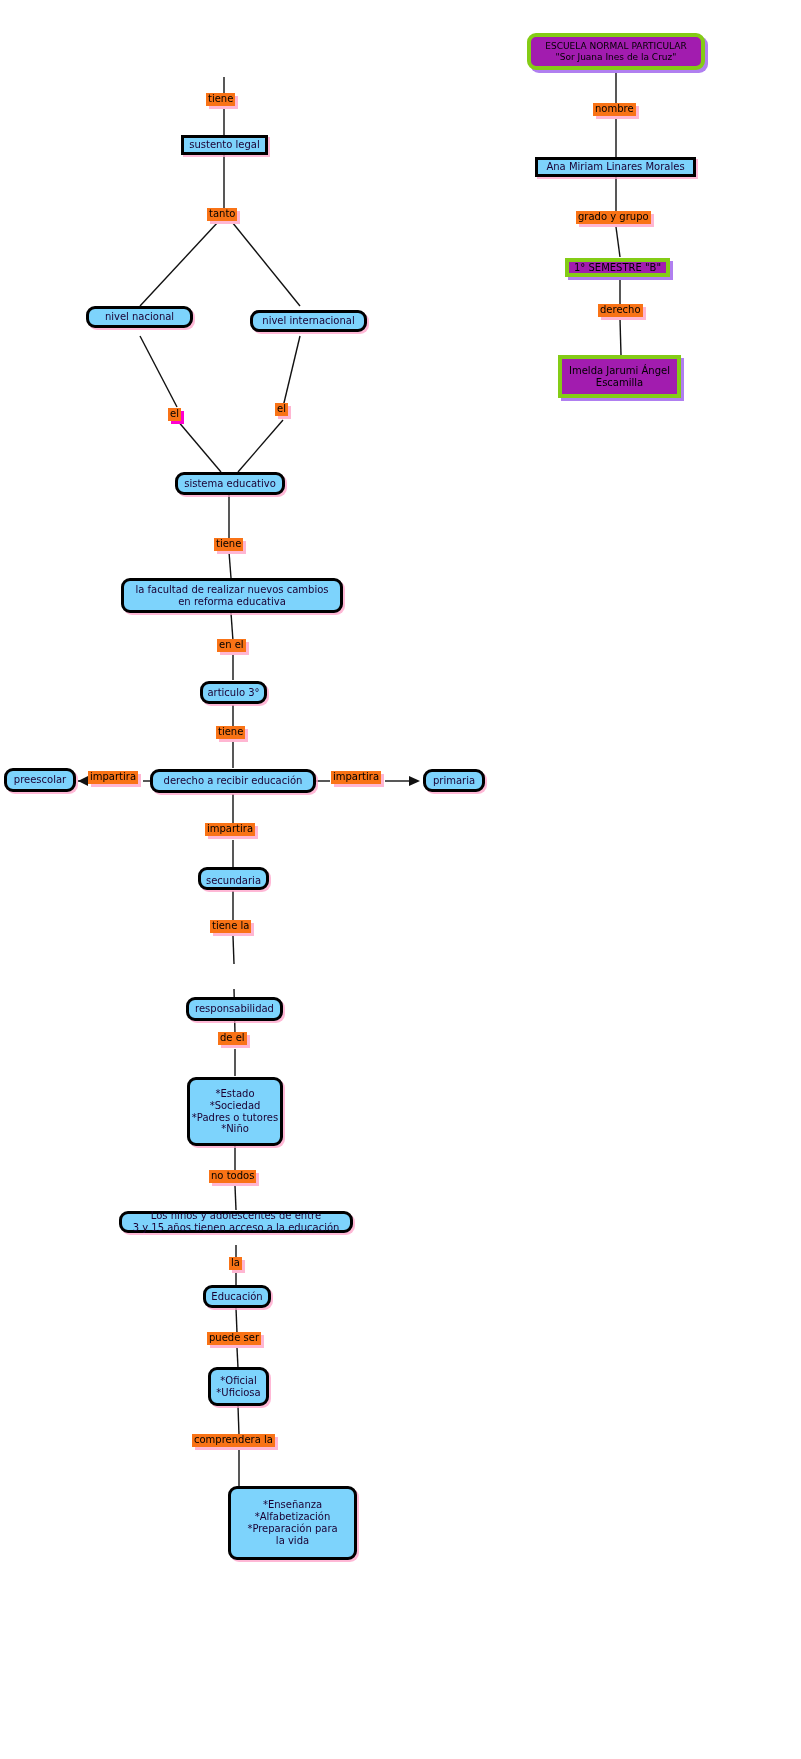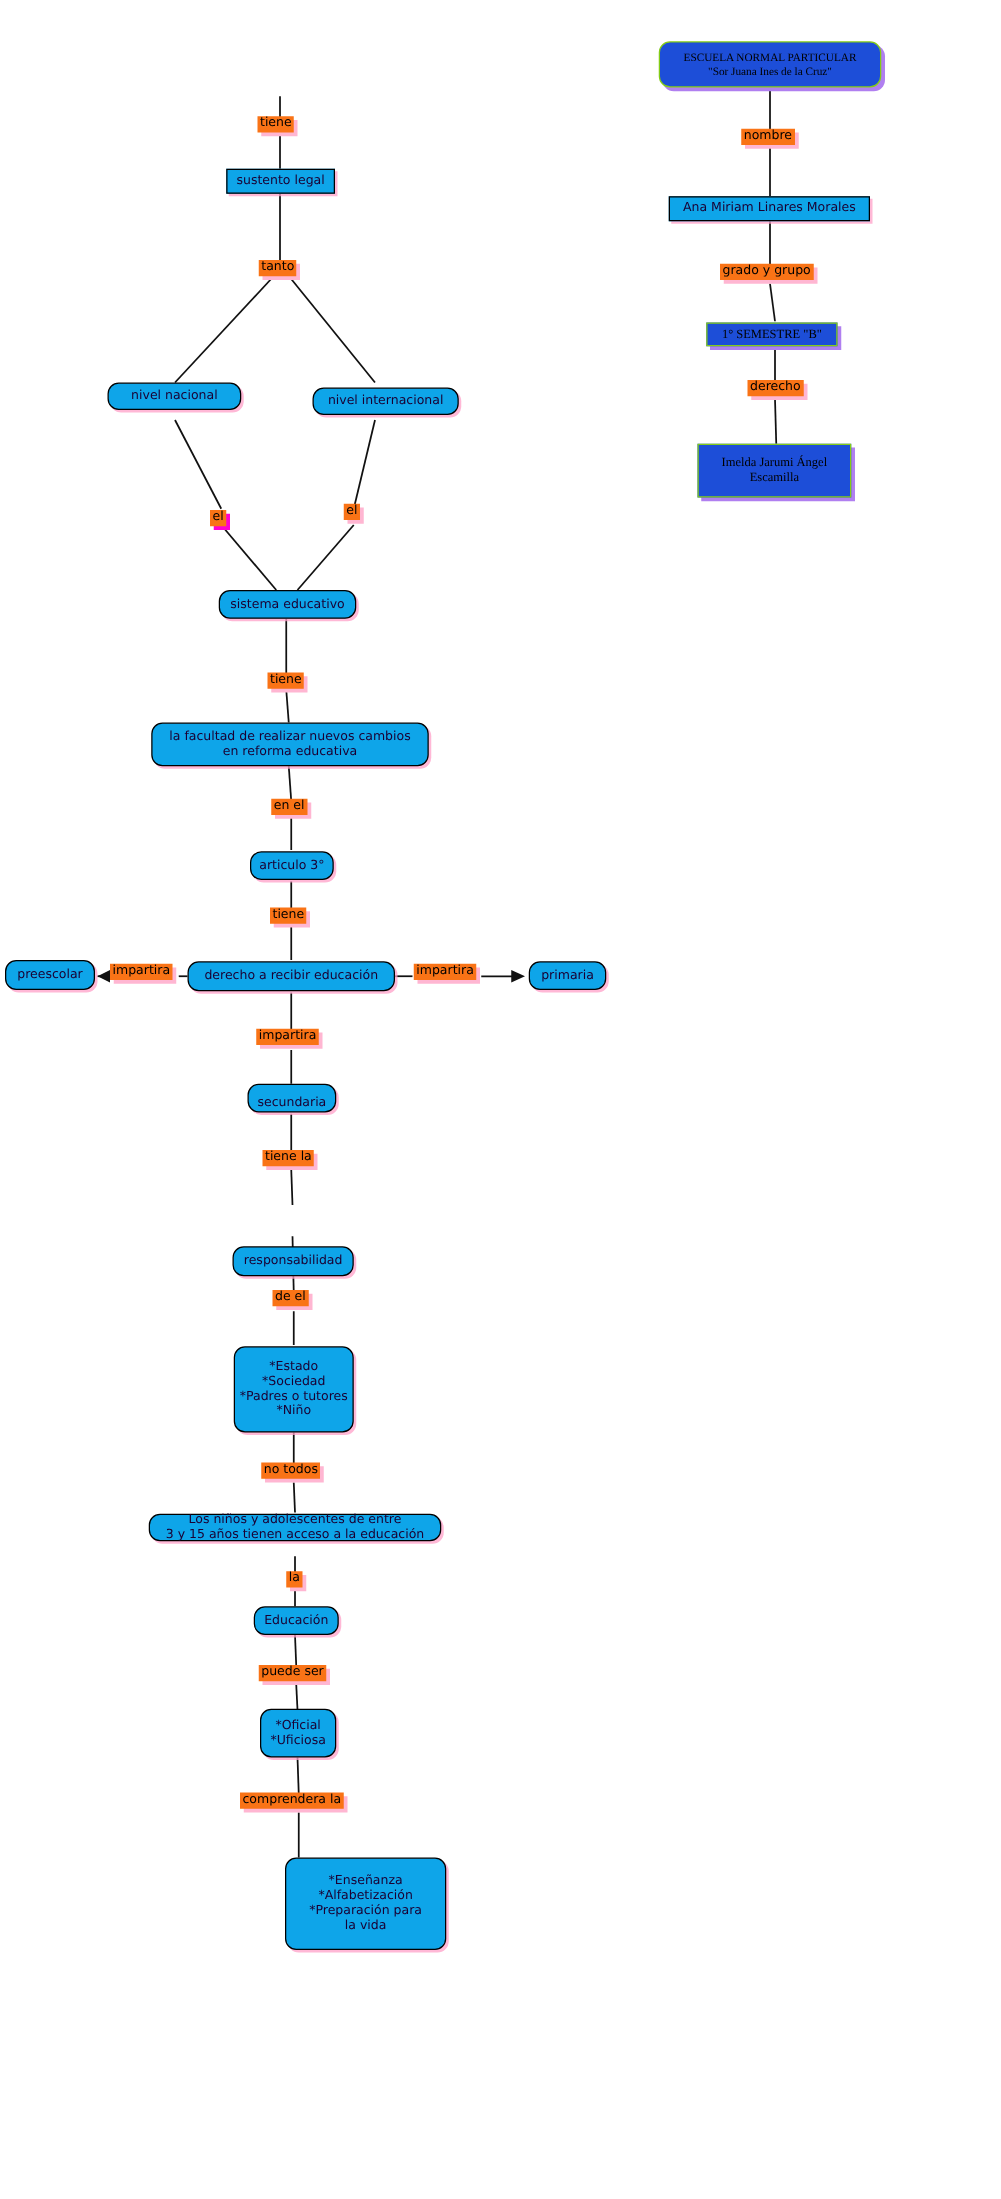--- a/index.html
+++ b/index.html
@@ -7,43 +7,42 @@
     width:801px;height:1759px;position:relative;background:#ffffff;
     font-family:"DejaVu Sans","Liberation Sans",sans-serif;
     overflow:hidden;
   }
   #canvas{position:absolute;left:0;top:0;width:801px;height:1759px;}
   svg.lines{position:absolute;left:0;top:0;width:801px;height:1759px;pointer-events:none;}
 
   
   .node{
     position:absolute;box-sizing:border-box;
-    background:#0ea5e9;border:1px solid #000000;border-radius:9px;
+    background:#7dd3fc;border:3px solid #000000;border-radius:9px;
     color:#1a0033;text-align:center;
     display:flex;align-items:center;justify-content:center;
     line-height:1.18;z-index:5;
     box-shadow:2px 2px 0 rgba(255,160,200,0.75);
   }
   .node.sq{border-radius:0;box-shadow:2px 2px 0 rgba(255,160,200,0.75);}
   .node span{display:block;white-space:pre-line;}
 
   
   .ellipse{
     position:absolute;box-sizing:border-box;
     background:#ec00ec;border:1px solid #2a002a;border-radius:50%;
     color:#1a0033;display:flex;align-items:center;justify-content:center;
     text-align:center;z-index:5;
     box-shadow:3px 3px 0 rgba(255,170,210,0.8);
   }
 
   
   .node.dark{
-    background:#1d4ed8;border:1px solid #84cc16;color:#000;
+    background:#a21caf;border:4px solid #84cc16;color:#000;
     box-shadow:3px 3px 0 #b07ff0;
-    font-family:Liberation Serif, serif;
   }
   .node.dark.sq{border-radius:0;}
 
   
   .link{
     position:absolute;background:#f97316;color:#000;
     padding:0 2px;white-space:nowrap;z-index:7;
     box-shadow:3px 3px 0 #ffb6d2;
     line-height:1.25;
   }

